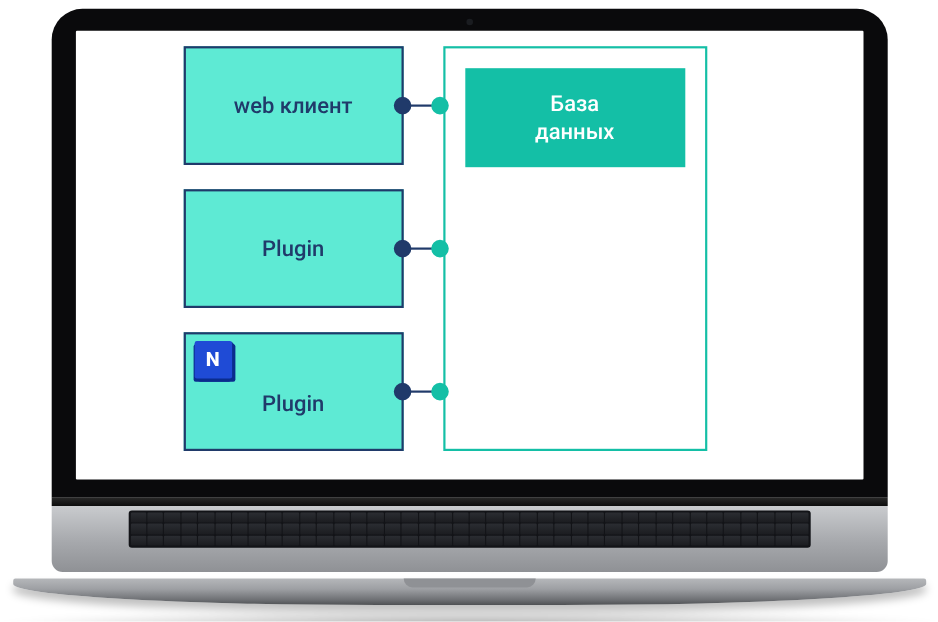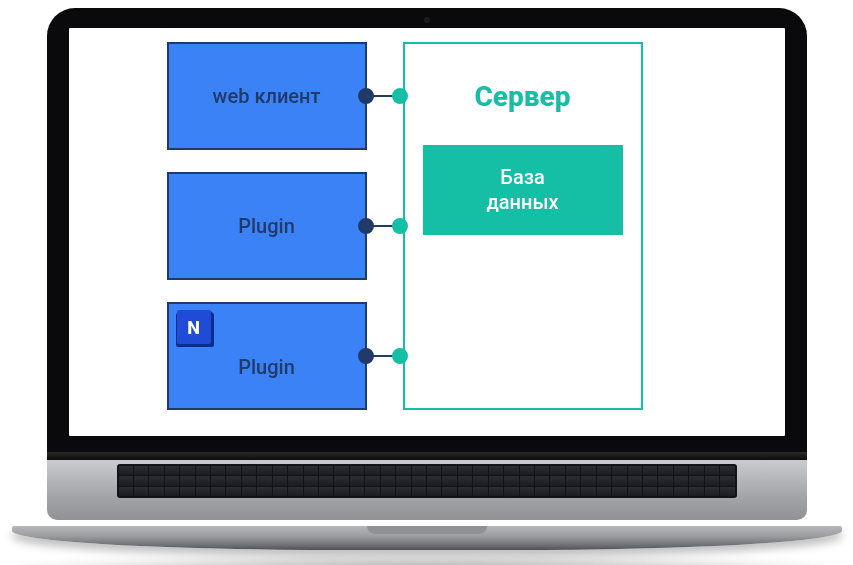--- a/index.html
+++ b/index.html
@@ -105,21 +105,21 @@
   .client-box {
     border: 2px solid #203a6a;
     height: 108px;
     display: flex;
     align-items: center;
     justify-content: center;
     color: #203a6a;
     font-size: 20px;
     font-weight: 500;
     position: relative;
-    background: #3b82f6;
+    background: #5eead4;
     flex-direction: column;
   }
   .n-badge {
     position: absolute;
     top: 6px; left: 8px;
     width: 34px; height: 34px;
     background: #1f4bd6;
     display: flex; align-items: center; justify-content: center;
     color: #fff; font-weight: 800; font-size: 18px;
     box-shadow: 1px 1px 0 #0b2d8e, 2px 2px 0 #0b2d8e, 3px 3px 0 #0b2d8e, -1px 3px 0 #0b2d8e;
@@ -204,21 +204,20 @@
             <div class="n-badge">
               <span>N</span>
             </div>
             <span class="label">Plugin</span>
             <div class="connector"></div>
           </div>
 
         </div>
 
         <div class="server-box">
-          <div class="server-title">Сервер</div>
           <div class="server-sub">База
 данных</div>
         </div>
       </div>
 
     </div>
   </div>
   <div class="hinge-bar"></div>
   <div class="deck">
     <div class="keyboard">

